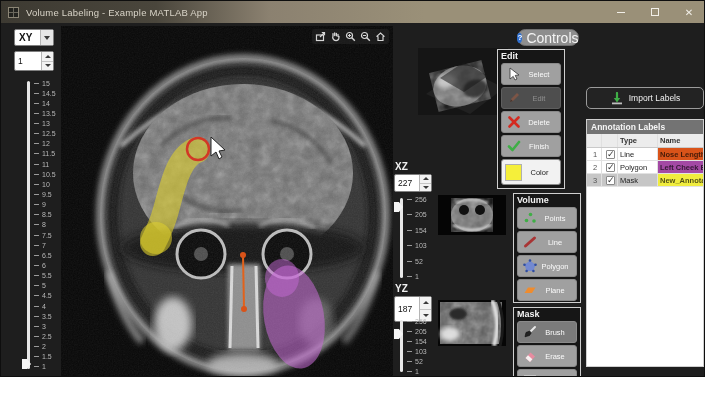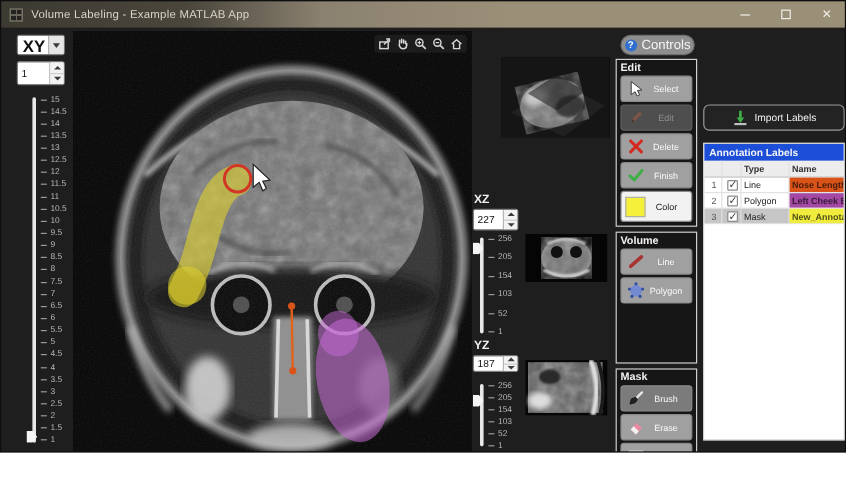--- a/index.html
+++ b/index.html
@@ -14,21 +14,21 @@
     background-image:linear-gradient(90deg,transparent 45%,#6a675c 45%,#6a675c 55%,transparent 55%),linear-gradient(0deg,transparent 45%,#6a675c 45%,#6a675c 55%,transparent 55%); }
   #titletext { margin-left:7px; font-size:9.5px; color:#d9d4c8; letter-spacing:.2px; }
   .winbtns { position:absolute; right:0; top:0; height:22px; display:flex; }
   .winbtn { width:34px; height:22px; display:flex; align-items:center; justify-content:center; color:#f2efe8; font-size:10px; }
   .glyph-min { width:8px; height:1px; background:#f2efe8; display:block; }
   .glyph-max { width:8px; height:8px; border:1px solid #f2efe8; display:block; }
 
   
   .whitebox { background:#ffffff; border:1px solid #7f7f7f; border-radius:2px; }
   #view-dd { position:absolute; left:13px; top:28px; width:40px; height:17px; display:flex; align-items:center; }
-  #view-dd .val { flex:1; font-size:14px; font-weight:bold; color:#111; padding-left:4px; }
+  #view-dd .val { flex:1; font-size:10px; font-weight:bold; color:#111; padding-left:4px; }
   #view-dd .arrowbox { width:13px; height:100%; background:#e6e6e6; border-left:1px solid #b5b5b5; display:flex; align-items:center; justify-content:center; }
   .tri-down { width:0; height:0; border-left:3.5px solid transparent; border-right:3.5px solid transparent; border-top:4px solid #3a3a3a; }
   .tri-up-s { width:0; height:0; border-left:3px solid transparent; border-right:3px solid transparent; border-bottom:3.5px solid #3a3a3a; }
   .tri-dn-s { width:0; height:0; border-left:3px solold transparent; border-left:3px solid transparent; border-right:3px solid transparent; border-top:3.5px solid #3a3a3a; }
   .spinner { position:absolute; display:flex; }
   .spinner .num { flex:1; font-size:8.5px; color:#111; display:flex; align-items:center; padding-left:3px; }
   .spinner .updown { width:12px; display:flex; flex-direction:column; border-left:1px solid #b5b5b5; }
   .spinner .updown div { flex:1; display:flex; align-items:center; justify-content:center; background:#f2f2f2; }
   .spinner .updown div:first-child { border-bottom:1px solid #c5c5c5; }
 
@@ -45,41 +45,41 @@
   #axtoolbar { position:absolute; right:4px; top:3px; display:flex; gap:2px; background:rgba(40,40,40,.55); border-radius:3px; padding:1px 2px; }
   #axtoolbar .ticon { width:13px; height:13px; display:flex; align-items:center; justify-content:center; }
 
   
   .axis-label { position:absolute; font-size:10px; font-weight:bold; color:#f0f0f0; }
   .thumbimg { position:absolute; background:#000; }
 
   
   #controls-btn { position:absolute; left:516px; top:28px; width:62px; height:17px; background:#8e8e8e; border:1px solid #6f6f6f; border-radius:9px; display:flex; align-items:center; justify-content:center; gap:4px; }
   #controls-btn .q { width:10px; height:10px; border-radius:50%; background:#2f6fd0; color:#fff; font-size:8px; font-weight:bold; display:flex; align-items:center; justify-content:center; }
-  #controls-btn .lbl { font-size:11px; color:#f5f5f5; }
+  #controls-btn .lbl { font-size:14px; color:#f5f5f5; }
 
   .panel { position:absolute; width:68px; background:#161616; border:1px solid #cfcfcf; }
   .panel-h { font-size:9px; font-weight:bold; color:#f2f2f2; padding:1px 3px 2px 3px; }
   .panel-body { display:flex; flex-direction:column; gap:2px; padding:0 3px 3px 3px; }
   .tbtn { height:22px; background:#a0a0a0; border:1px solid #8a8a8a; border-radius:3px; display:flex; align-items:center; }
   .tbtn svg { margin-left:5px; }
   .tbtn .lbl { flex:1; text-align:center; font-size:7.5px; color:#fafafa; padding-right:3px; }
   .tbtn.disabled { background:#4e4e4e; border-color:#5e5e5e; }
   .tbtn.disabled .lbl { color:#8f8f8f; }
   .tbtn.active { background:#7b7b7b; }
   .tbtn.colorbtn { background:#f2f2f2; }
   .tbtn.colorbtn .lbl { color:#1a1a1a; }
   .swatch { width:17px; height:17px; margin-left:3px; border:1px solid #b0b0b0; }
 
   
   .dkbtn { position:absolute; left:585px; width:118px; height:22px; background:#232323; border:1px solid #9b9b9b; border-radius:5px; display:flex; align-items:center; justify-content:center; gap:5px; }
   .dkbtn .lbl { font-size:8.5px; color:#f2f2f2; }
 
   #ann-panel { position:absolute; left:585px; top:118px; width:118px; height:248px; background:#ffffff; border:1px solid #cfcfcf; display:flex; flex-direction:column; }
-  #ann-head { background:#1d4ed8; color:#f5f5f5; font-size:8.5px; font-weight:bold; padding:2px 4px; }
+  #ann-head { background:#737373; color:#f5f5f5; font-size:8.5px; font-weight:bold; padding:2px 4px; }
   .trow { display:flex; border-bottom:1px solid #e2e2e2; height:13px; align-items:stretch; }
   .trow.hdr { background:#ececec; height:14px; border-bottom:1px solid #c9c9c9; }
   .tcell { font-size:7.5px; color:#222; display:flex; align-items:center; padding-left:2px; border-right:1px solid #e0e0e0; overflow:hidden; white-space:nowrap; }
   .c-num { width:15px; justify-content:center; color:#555; }
   .c-chk { width:16px; justify-content:center; }
   .c-type { width:40px; }
   .c-name { flex:1; border-right:none; }
   .trow.hdr .tcell { font-size:7.5px; color:#333; font-weight:bold; }
   .trow.sel .c-num, .trow.sel .c-chk, .trow.sel .c-type { background:#c6c6c6; }
   .cbx { width:9px; height:9px; background:#fff; border:1px solid #8a8a8a; border-radius:1px; position:relative; }
@@ -433,21 +433,21 @@
           <ellipse cx="34" cy="20" rx="21" ry="17" filter="url(#fblotch)" opacity="0.6"></ellipse>
           <circle cx="26" cy="15" r="5" fill="#101010"></circle>
           <circle cx="42" cy="15" r="5" fill="#101010"></circle>
           <path d="M15,30 q19,10 38,0" stroke="#d8d8d8" stroke-width="2.5" fill="none" filter="url(#b1)"></path>
           <path d="M18,8 q16,-7 32,0" stroke="#cfcfcf" stroke-width="2" fill="none" filter="url(#b1)"></path>
         </g>
       </svg>
     </div>
 
     <div class="axis-label" style="left:394px; top:282px;">YZ</div>
-    <div class="spinner whitebox" style="left:393px; top:295px; width:38px; height:14px;">
+    <div class="spinner whitebox" style="left:393px; top:295px; width:38px; height:26px;">
       <span class="num">187</span>
       <span class="updown">
         <div>
             <span class="tri-up-s"></span>
           </div>
         <div>
             <span class="tri-dn-s"></span>
           </div>
       </span>
     </div>
@@ -489,21 +489,21 @@
         <ellipse cx="12" cy="34" rx="10" ry="7" fill="#e8e8e8" filter="url(#b2)" opacity="0.9"></ellipse>
         <ellipse cx="20" cy="14" rx="9" ry="6" fill="#2a2a2a" filter="url(#b1)"></ellipse>
       </svg>
     </div>
 
     <div id="controls-btn">
       <span class="q">?</span>
       <span class="lbl">Controls</span>
     </div>
 
-    <div class="panel" style="left:512px; top:48px; height:140px;">
+    <div class="panel" style="left:496px; top:48px; height:140px;">
       <div class="panel-h">Edit</div>
       <div class="panel-body">
         <div class="tbtn">
           <svg width="14" height="14" viewBox="0 0 14 14">
               <polygon points="3,1 3,12 6.2,9.4 8,13 10,12 8.2,8.4 12,8" fill="#ffffff" stroke="#333" stroke-width="0.8"></polygon>
             </svg>
           <span class="lbl">Select</span>
         </div>
         <div class="tbtn disabled">
           <svg width="14" height="14" viewBox="0 0 14 14">
@@ -528,36 +528,50 @@
         <div class="tbtn colorbtn" style="height:26px;">
           <span class="swatch" style="background:#f5ef3a;"></span>
           <span class="lbl">Color</span>
         </div>
       </div>
     </div>
 
     <div class="panel" style="left:512px; top:192px; height:110px;">
       <div class="panel-h">Volume</div>
       <div class="panel-body">
+        <div class="tbtn">
+          <svg width="14" height="14" viewBox="0 0 14 14">
+              <circle cx="3.5" cy="9.5" r="1.8" fill="#3fae46"></circle>
+              <circle cx="7.5" cy="3.5" r="1.8" fill="#3fae46"></circle>
+              <circle cx="11" cy="10" r="1.8" fill="#3fae46"></circle>
+            </svg>
+          <span class="lbl">Points</span>
+        </div>
         <div class="tbtn">
           <svg width="14" height="14" viewBox="0 0 14 14">
               <line x1="2.5" y1="11" x2="11.5" y2="3" stroke="#a83434" stroke-width="3" stroke-linecap="round"></line>
             </svg>
           <span class="lbl">Line</span>
         </div>
         <div class="tbtn">
           <svg width="14" height="14" viewBox="0 0 14 14">
               <polygon points="7,1.5 12.5,5.8 10.4,12 3.6,12 1.5,5.8" fill="#6b85d8" opacity="0.85"></polygon>
               <circle cx="7" cy="1.5" r="1.3" fill="#2f4da0"></circle>
               <circle cx="12.5" cy="5.8" r="1.3" fill="#2f4da0"></circle>
               <circle cx="10.4" cy="12" r="1.3" fill="#2f4da0"></circle>
               <circle cx="3.6" cy="12" r="1.3" fill="#2f4da0"></circle>
               <circle cx="1.5" cy="5.8" r="1.3" fill="#2f4da0"></circle>
             </svg>
           <span class="lbl">Polygon</span>
+        </div>
+        <div class="tbtn">
+          <svg width="14" height="14" viewBox="0 0 14 14">
+              <polygon points="1.5,10 5,4.5 12.5,4.5 9,10" fill="#ef8c2e"></polygon>
+            </svg>
+          <span class="lbl">Plane</span>
         </div>
       </div>
     </div>
 
     <div class="panel" style="left:512px; top:306px; height:94px;">
       <div class="panel-h">Mask</div>
       <div class="panel-body">
         <div class="tbtn active">
           <svg width="14" height="14" viewBox="0 0 14 14">
               <line x1="12" y1="2" x2="6.5" y2="7.5" stroke="#e8e8e8" stroke-width="2" stroke-linecap="round"></line>

